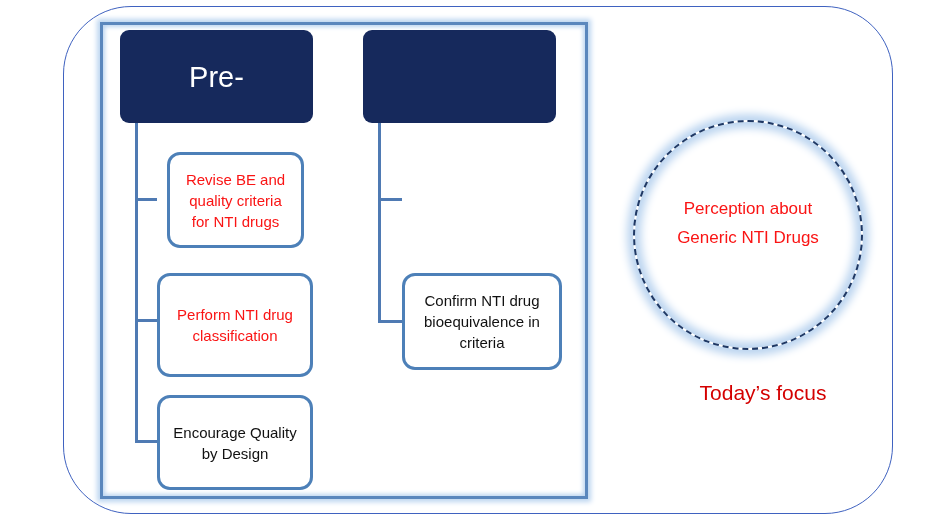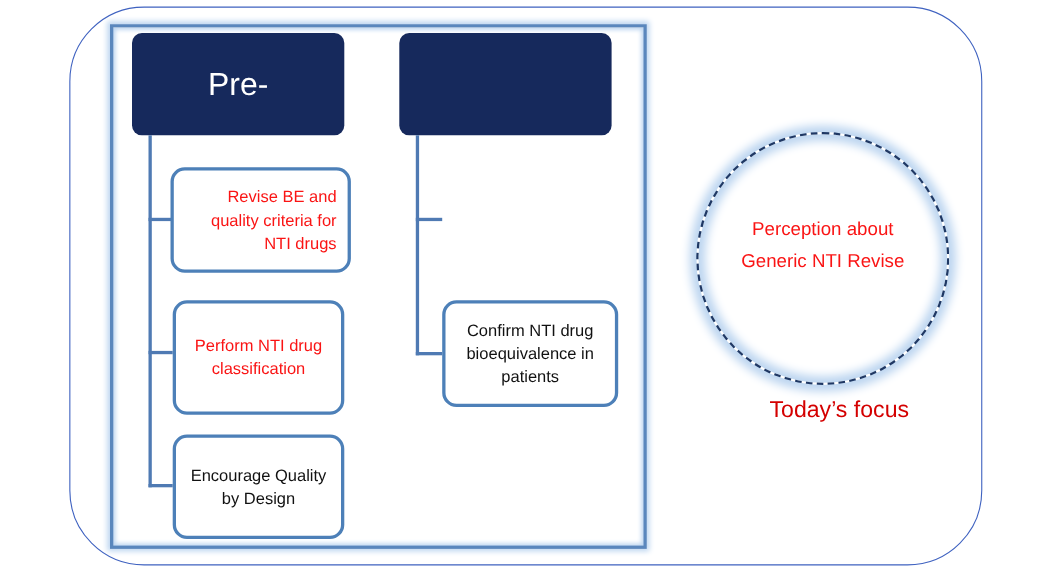--- a/index.html
+++ b/index.html
@@ -69,21 +69,21 @@
   .circle-text{
     position:absolute;
     left:0;top:72px;width:100%;
     text-align:center;
     color:var(--red,#fa1414);
     font-size:17px;
     line-height:29px;
   }
   .caption{
     position:absolute;
-    left:633px;top:361px;width:260px;
+    left:633px;top:381px;width:260px;
     text-align:center;
     color:var(--caption_red,#d40000);
     font-size:21px;
   }
 </style>
 </head>
 <body>
 
 <div class="stage">
 
@@ -103,28 +103,28 @@
 
   <div class="conn" style="left:135px;top:123px;width:3px;height:320px;"></div>
   <div class="conn" style="left:135px;top:198px;width:22px;height:3px;"></div>
   <div class="conn" style="left:135px;top:319px;width:22px;height:3px;"></div>
   <div class="conn" style="left:135px;top:440px;width:22px;height:3px;"></div>
 
   <div class="conn" style="left:378px;top:123px;width:3px;height:200px;"></div>
   <div class="conn" style="left:378px;top:198px;width:24px;height:3px;"></div>
   <div class="conn" style="left:378px;top:320px;width:24px;height:3px;"></div>
 
-  <div class="item red" style="left:155px;top:152px;width:164px;height:96px;text-align:right;">Revise BE and quality criteria for NTI drugs</div>
+  <div class="item red" style="left:167px;top:152px;width:137px;height:96px;">Revise BE and quality criteria for NTI drugs</div>
   <div class="item red" style="left:157px;top:273px;width:156px;height:104px;">Perform NTI drug classification</div>
   <div class="item" style="left:157px;top:395px;width:156px;height:95px;">Encourage Quality by Design</div>
 
-  <div class="item" style="left:402px;top:273px;width:160px;height:97px;">Confirm NTI drug bioequivalence in patients</div>
+  <div class="item" style="left:402px;top:273px;width:160px;height:97px;">Confirm NTI drug bioequivalence in criteria</div>
 
   <div class="focus-circle">
     <div class="circle-text">
       <span>Perception about</span><br>
-      <span>Generic NTI Revise</span>
+      <span>Generic NTI Drugs</span>
     </div>
   </div>
 
   <div class="caption">Today’s focus</div>
 
 </div>
 
 </body></html>

